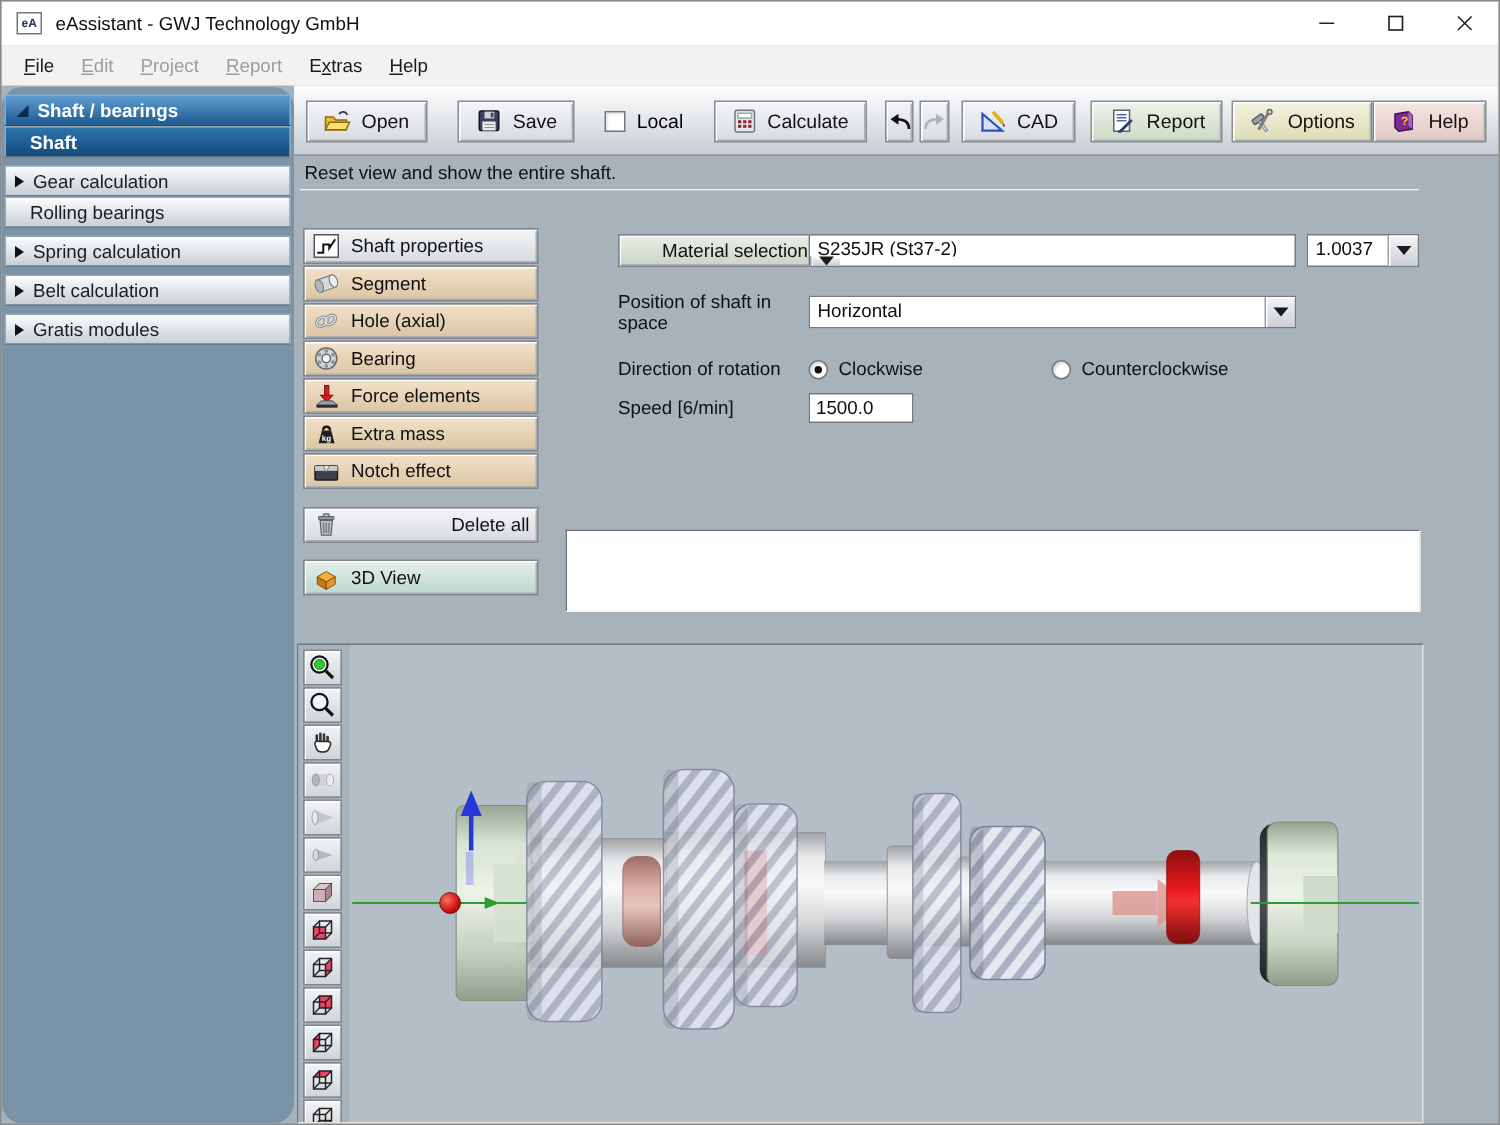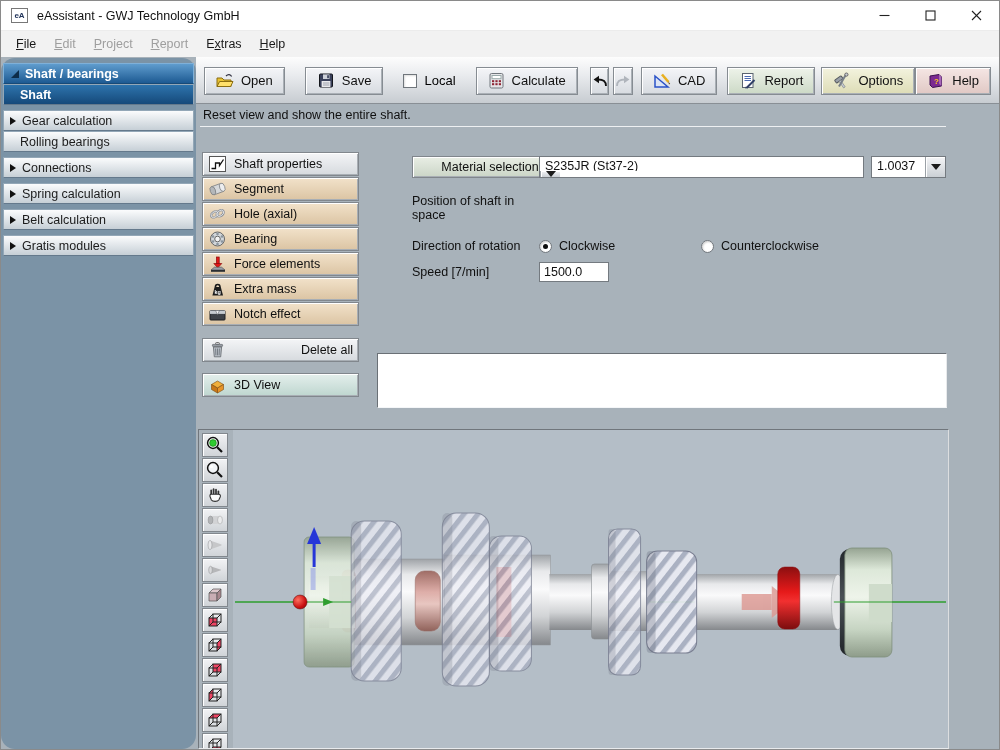--- a/index.html
+++ b/index.html
@@ -137,24 +137,20 @@
     </div>
     <div class="sbrow cat">
       <span class="tri-col"></span>
       <span>Gear calculation</span>
     </div>
     <div class="sbrow">
       <span>Rolling bearings</span>
     </div>
     <div class="sbrow cat">
       <span class="tri-col"></span>
-      <span>Connections</span>
-    </div>
-    <div class="sbrow cat">
-      <span class="tri-col"></span>
       <span>Spring calculation</span>
     </div>
     <div class="sbrow cat">
       <span class="tri-col"></span>
       <span>Belt calculation</span>
     </div>
     <div class="sbrow cat">
       <span class="tri-col"></span>
       <span>Gratis modules</span>
     </div>
@@ -362,34 +358,40 @@
         </span>
         <span class="combo" style="width:75px;margin-left:7px;">
           <span class="val">1.0037</span>
           <span class="dbtn">
               <span class="dtri"></span>
             </span>
         </span>
       </div>
       <div class="frow" style="margin-top:16px;">
         <span class="flabel">Position of shaft in space</span>
+        <span class="combo" style="width:325px;">
+          <span class="val">Horizontal</span>
+          <span class="dbtn">
+              <span class="dtri"></span>
+            </span>
+        </span>
       </div>
       <div class="frow" style="margin-top:16px;height:16px;">
         <span class="flabel">Direction of rotation</span>
         <span class="opt">
           <span class="radio on"></span>
           <span>Clockwise</span>
         </span>
         <span class="opt opt2">
           <span class="radio"></span>
           <span>Counterclockwise</span>
         </span>
       </div>
       <div class="frow" style="margin-top:8px;">
-        <span class="flabel">Speed [7/min]</span>
+        <span class="flabel">Speed [6/min]</span>
         <input class="tinput" style="width: 70px;" value="1500.0">
       </div>
     </div>
 
     <div class="whitebox"></div>
 
     <div class="viewer">
       <div class="vtools">
         <span class="vbtn">
           <svg width="20" height="20">

